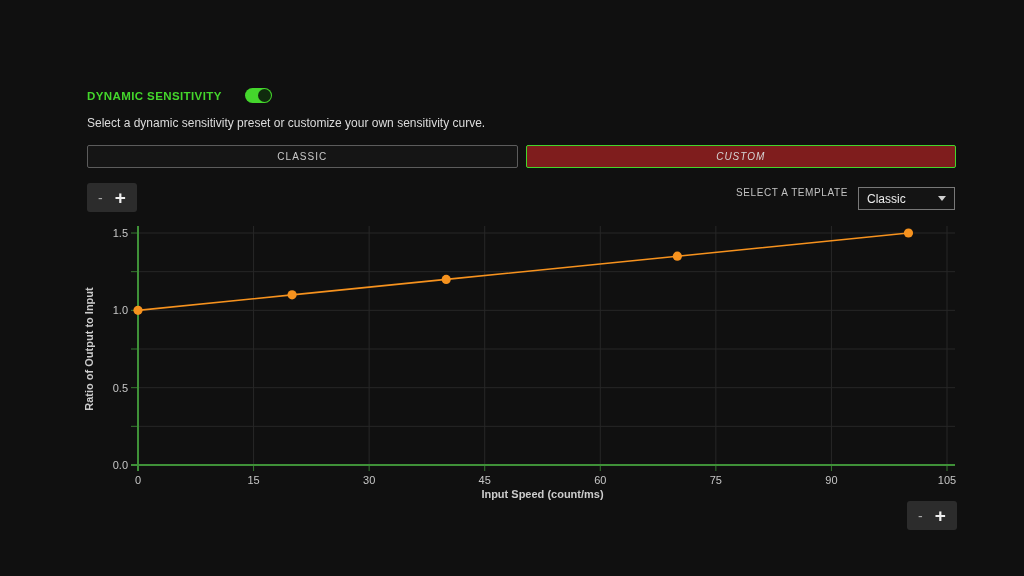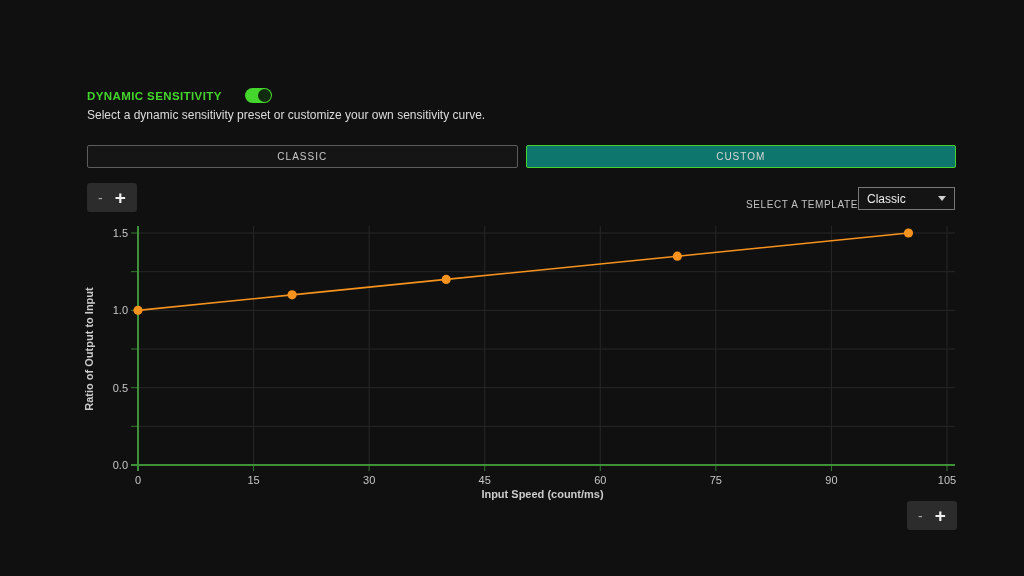--- a/index.html
+++ b/index.html
@@ -6,39 +6,39 @@
   html,body { width:1024px; height:576px; background:#0e0e0e; overflow:hidden; }
   body { font-family:"Liberation Sans", sans-serif; }
   .stage { position:relative; width:1024px; height:576px; background:#101010; }
 
   
   .header-row { position:absolute; left:87px; top:88px; display:flex; align-items:center; gap:23px; }
   .panel-title { color:#44d62c; font-size:11.5px; font-weight:bold; letter-spacing:.4px; }
   .toggle { position:relative; width:27px; height:15px; border-radius:8px; background:#44d62c; display:inline-block; cursor:pointer; }
   .toggle .knob { position:absolute; right:1px; top:1px; width:13px; height:13px; border-radius:50%; background:#102b0d; }
 
-  .desc { position:absolute; left:87px; top:108px; color:#dcdcdc; font-size:12px; }
+  .desc { position:absolute; left:87px; top:116px; color:#dcdcdc; font-size:12px; }
 
   
   .presets { position:absolute; left:87px; top:145px; width:869px; display:flex; gap:8px; }
   .preset { flex:1; height:23px; background:#151515; border:1px solid #5c5c5c; border-radius:2px;
             color:#c9c9c9; font-size:10px; letter-spacing:1px; font-family:inherit; cursor:pointer; }
-  .preset.selected { border-color:#44d62c; background:#0f766e; color:#d6d6d6; }
+  .preset.selected { border-color:#44d62c; background:#7f1d1d; color:#d6d6d6;font-style:italic; }
 
   
   .zoomctl { position:absolute; width:50px; height:29px; background:#2c2c2c; border-radius:3px;
              display:flex; align-items:center; justify-content:center; }
   .zoomctl.top { left:87px; top:183px; }
   .zoomctl.bottom { left:907px; top:501px; }
   .zoomctl button { background:none; border:none; cursor:pointer; font-family:inherit; line-height:1; padding:0 6px; }
   .zoomctl .minus { color:#a8a8a8; font-size:14px; }
   .zoomctl .plus  { color:#efefef; font-size:19px; font-weight:bold; }
 
   
-  .template-picker { position:absolute; top:187px; right:69px; display:flex; align-items:flex-end; }
+  .template-picker { position:absolute; top:187px; right:69px; display:flex; align-items:flex-start; gap:10px; }
   .tmpl-label { color:#c2c2c2; font-size:10px; letter-spacing:.6px; }
   .dropdown { width:97px; height:23px; background:#141414; border:1px solid #787878;
               display:flex; align-items:center; justify-content:space-between; padding:0 8px;
               color:#ececec; font-size:12px; cursor:pointer; }
   .caret { width:0; height:0; border-left:4px solid transparent; border-right:4px solid transparent;
            border-top:5px solid #cfcfcf; }
 
   
   #chart { position:absolute; left:0; top:0; }
   #chart text { font-family:"Liberation Sans", sans-serif; }

